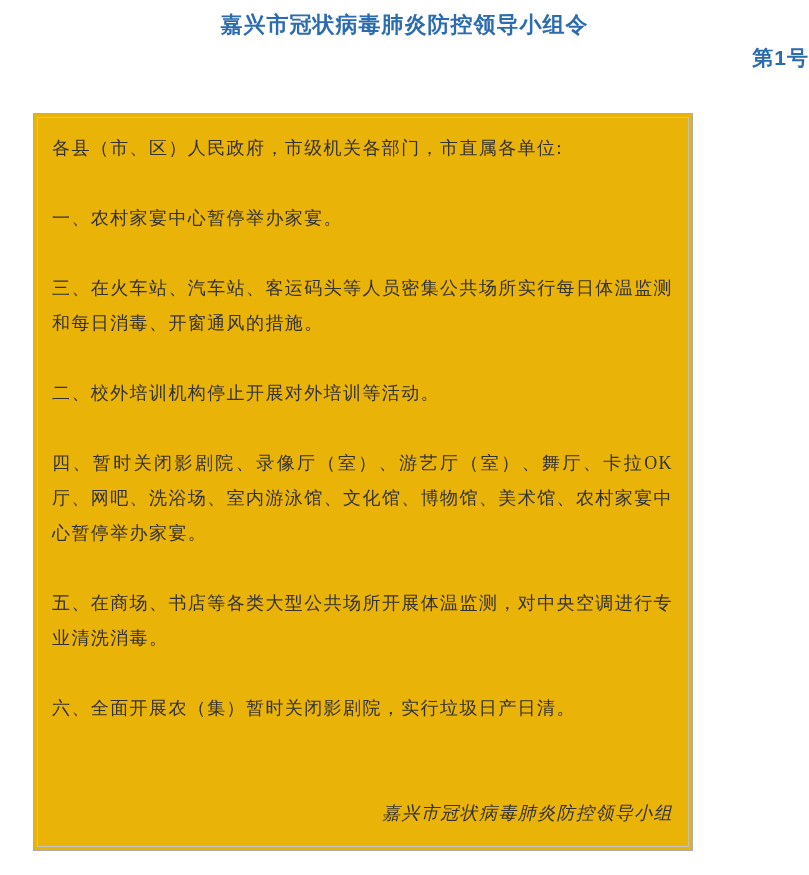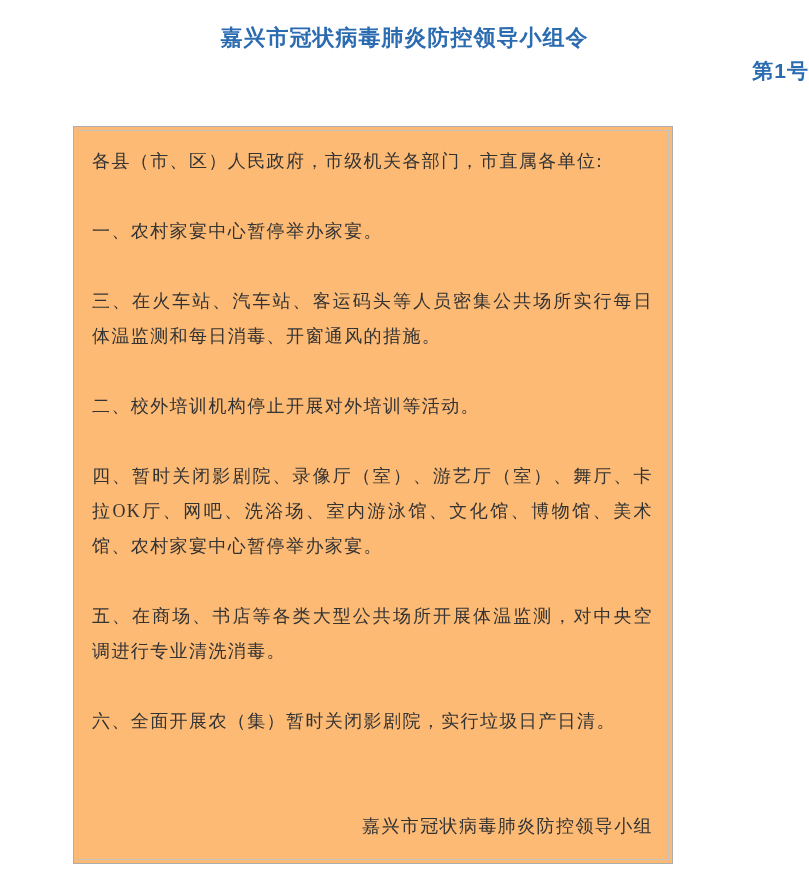--- a/index.html
+++ b/index.html
@@ -7,21 +7,21 @@
     padding: 0;
     background: #ffffff;
   }
   body {
     width: 809px;
     height: 875px;
     overflow: hidden;
     font-family: "Liberation Serif", serif;
   }
   .doc-header {
-    padding-top: 24px;
+    padding-top: 11px;
   }
   .doc-title {
     text-align: center;
     color: var(--title-blue, #2b6bb0);
     font-family: "Liberation Sans", sans-serif;
     font-weight: bold;
     font-size: 22px;
     line-height: 28px;
     letter-spacing: 1px;
   }
@@ -30,25 +30,25 @@
     color: var(--title-blue, #2b6bb0);
     font-family: "Liberation Sans", sans-serif;
     font-weight: bold;
     font-size: 21px;
     line-height: 28px;
     margin-top: 5px;
     letter-spacing: 1px;
   }
   .order-box {
     box-sizing: border-box;
-    margin: 41px 14px 0 73px;
-    width: 600px;
+    margin: 41px 14px 0 33px;
+    width: 660px;
     height: 738px;
     border: 1px solid var(--border-outer, #adadad);
-    background: #fdba74;
+    background: #eab308;
   }
   .order-box-inner {
     box-sizing: border-box;
     margin: 3px;
     height: calc(100% - 6px);
     border: 1px solid var(--border-inner, #c2c2c2);
     padding: 13px 15px 10px 14px;
     overflow: hidden;
   }
   .order-body p {
@@ -64,20 +64,21 @@
     margin-top: 0;
     text-align: left;
   }
   .signature-block {
     margin-top: 70px;
     text-align: right;
     font-size: 18px;
     line-height: 35px;
     letter-spacing: 1.4px;
     color: var(--body-text, #333333);
+    font-style: italic;
   }
 </style>
 </head>
 <body>
 
 <div class="doc-header">
   <div class="doc-title">嘉兴市冠状病毒肺炎防控领导小组令</div>
   <div class="doc-subtitle">第1号</div>
 </div>
 

